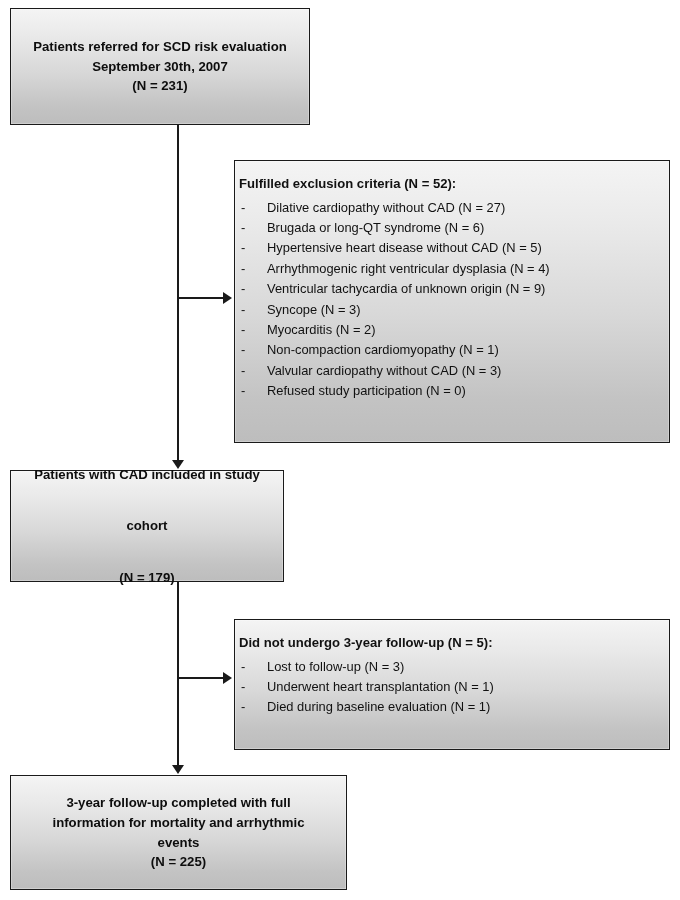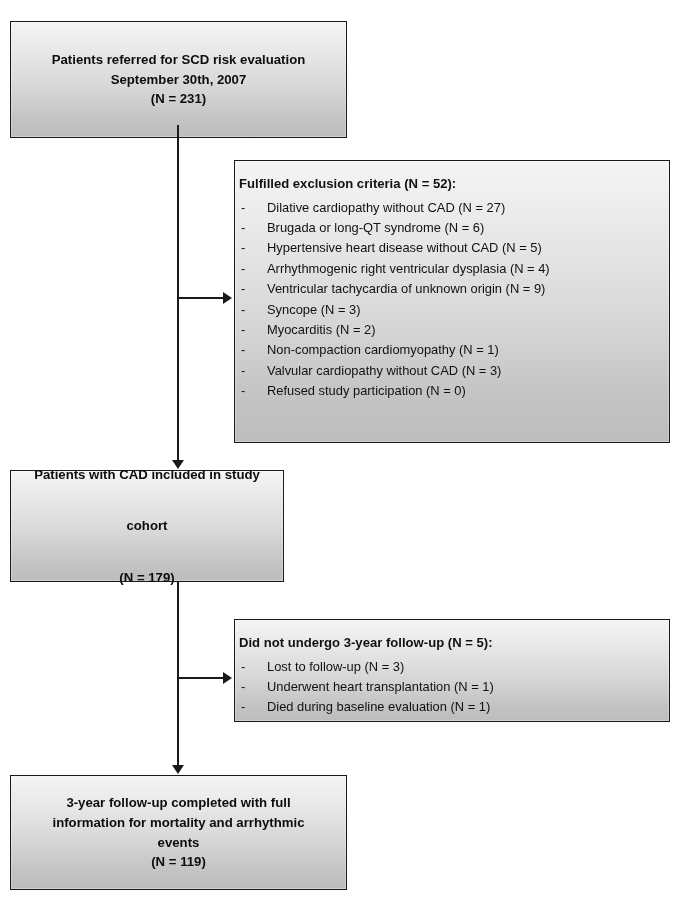--- a/index.html
+++ b/index.html
@@ -99,21 +99,21 @@
     border-top: 6px solid transparent;
     border-bottom: 6px solid transparent;
     border-left: 9px solid #1a1a1a;
   }
 </style>
 </head>
 <body>
 
 <div id="canvas">
 
-  <div class="box main-box" style="left:10px; top:21px; width:337px; height:117px;align-items:center;">
+  <div class="box main-box" style="left:10px; top:8px; width:300px; height:117px;align-items:center;">
     <span class="line">Patients referred for SCD risk evaluation</span>
     <span class="line">September 30th, 2007</span>
     <span class="line">(N = 231)</span>
   </div>
 
   <div class="vline" style="left:177px; top:125px; height:337px;"></div>
   <div class="arrow-down" style="left:172px; top:460px;"></div>
 
   <div class="hline" style="left:177px; top:297px; width:46px;"></div>
   <div class="arrow-right" style="left:223px; top:292px;"></div>
@@ -169,21 +169,21 @@
     <span class="line">cohort</span>
     <span class="line">(N = 179)</span>
   </div>
 
   <div class="vline" style="left:177px; top:582px; height:185px;"></div>
   <div class="arrow-down" style="left:172px; top:765px;"></div>
 
   <div class="hline" style="left:177px; top:677px; width:46px;"></div>
   <div class="arrow-right" style="left:223px; top:672px;"></div>
 
-  <div class="box side-box" style="left:234px; top:619px; width:436px; height:103px;">
+  <div class="box side-box" style="left:234px; top:619px; width:436px; height:131px;">
     <div class="heading">Did not undergo 3-year follow-up (N = 5):</div>
     <ul>
       <li>
         <span class="dash">-</span>
         <span>Lost to follow-up (N = 3)</span>
       </li>
       <li>
         <span class="dash">-</span>
         <span>Underwent heart transplantation (N = 1)</span>
       </li>
@@ -191,16 +191,16 @@
         <span class="dash">-</span>
         <span>Died during baseline evaluation (N = 1)</span>
       </li>
     </ul>
   </div>
 
   <div class="box main-box" style="left:10px; top:775px; width:337px; height:115px;">
     <span class="line">3-year follow-up completed with full</span>
     <span class="line">information for mortality and arrhythmic</span>
     <span class="line">events</span>
-    <span class="line">(N = 119)</span>
+    <span class="line">(N = 225)</span>
   </div>
 
 </div>
 
 </body></html>

